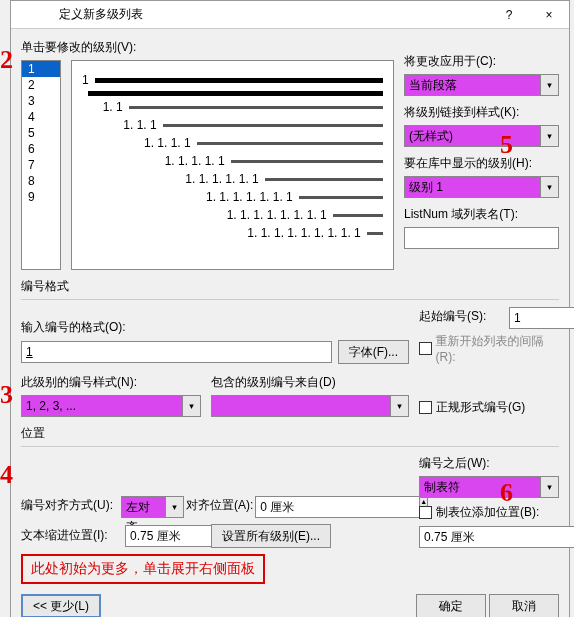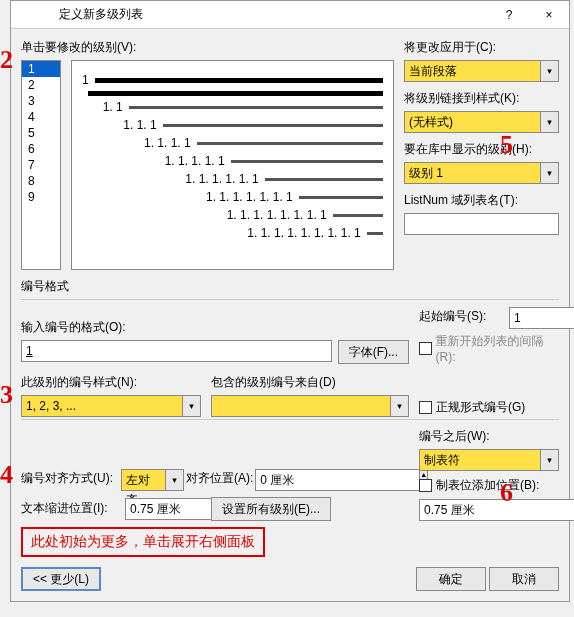--- a/index.html
+++ b/index.html
@@ -3,33 +3,33 @@
 <meta charset="utf-8">
 <style>
 * { box-sizing: border-box; font-family: "Microsoft YaHei", SimSun, sans-serif; font-size: 12px; }
 body { margin: 0; background: #f0f0f0; width: 574px; height: 617px; position: relative; }
 .dlg { position: absolute; left: 10px; top: 0; width: 560px; background: #f0f0f0; border: 1px solid #999; }
 .titlebar { display: flex; align-items: center; background: #fff; border-bottom: 1px solid #ccc; height: 28px; }
 .titlebar .title { flex: 1; padding-left: 8px; margin-left: 40px; }
 .titlebar .btn { width: 40px; text-align: center; line-height: 28px; cursor: default; }
 .body { padding: 8px 10px 10px 10px; }
 .lbl { margin: 2px 0 4px 0; }
-.row { display: flex; gap: 10px; }
+.row { display: flex; gap: 10px; align-items: center; }
 .listbox { width: 40px; height: 210px; border: 1px solid #888; background: #fff; overflow: hidden; }
 .listbox div { padding: 1px 6px; }
 .listbox .sel { background: #0a63c9; color: #fff; }
 .preview { flex: 1; height: 210px; border: 1px solid #888; background: #fff; padding: 8px 10px; overflow: hidden; }
 .pv-row { display: flex; align-items: center; margin: 4px 0; font-size: 11px; }
 .pv-num { white-space: pre; }
 .pv-line { flex: 1; height: 3px; background: #555; margin-left: 6px; }
 .pv-row.thick .pv-line { height: 5px; background: #000; }
 .rightcol { width: 155px; }
 .field { margin-bottom: 8px; }
 .sel-box { display: flex; }
-.sel-box input, .sel-box .txt { flex: 1; height: 22px; border: 1px solid #888; background: #fde047; padding: 0 4px; }
+.sel-box input, .sel-box .txt { flex: 1; height: 22px; border: 1px solid #888; background: #d946ef; padding: 0 4px; }
 .sel-box .txt { line-height: 20px; }
 .sel-box .dd { width: 18px; border: 1px solid #888; border-left: none; background: #e8e8e8; text-align: center; line-height: 20px; font-size: 9px; }
 .group-label { font-weight: normal; margin: 8px 0 4px 0; }
 .hr { height: 1px; background: #ccc; margin: 2px 0 6px 0; }
 .input { height: 22px; border: 1px solid #888; background: #fff; padding: 0 4px; width: 100%; }
 .btn2 { height: 24px; border: 1px solid #888; background: #e8e8e8; padding: 0 10px; cursor: default; }
 .chk { display: inline-flex; align-items: center; gap: 4px; }
 .chk .box { width: 13px; height: 13px; border: 1px solid #333; background: #fff; }
 .spin { display: flex; height: 22px; }
 .spin input { flex: 1; border: 1px solid #888; padding: 0 4px; }
@@ -180,20 +180,21 @@
           </div>
       </div>
       <div class="small-col">
         <div class="chk">
             <span class="box"></span>
             <span>正规形式编号(G)</span>
           </div>
       </div>
     </div>
 
+    <div class="group-label">位置</div>
     <div class="hr"></div>
     <div class="row" style="align-items:flex-end">
       <div style="flex:1">
         <div class="row" style="gap:2px;align-items:flex-end">
           <div class="lbl" style="width:98px">编号对齐方式(U):</div>
           <div class="sel-box" style="width:63px">
               <div class="txt">左对齐</div>
               <div class="dd">▾</div>
             </div>
           <div class="lbl">对齐位置(A):</div>

